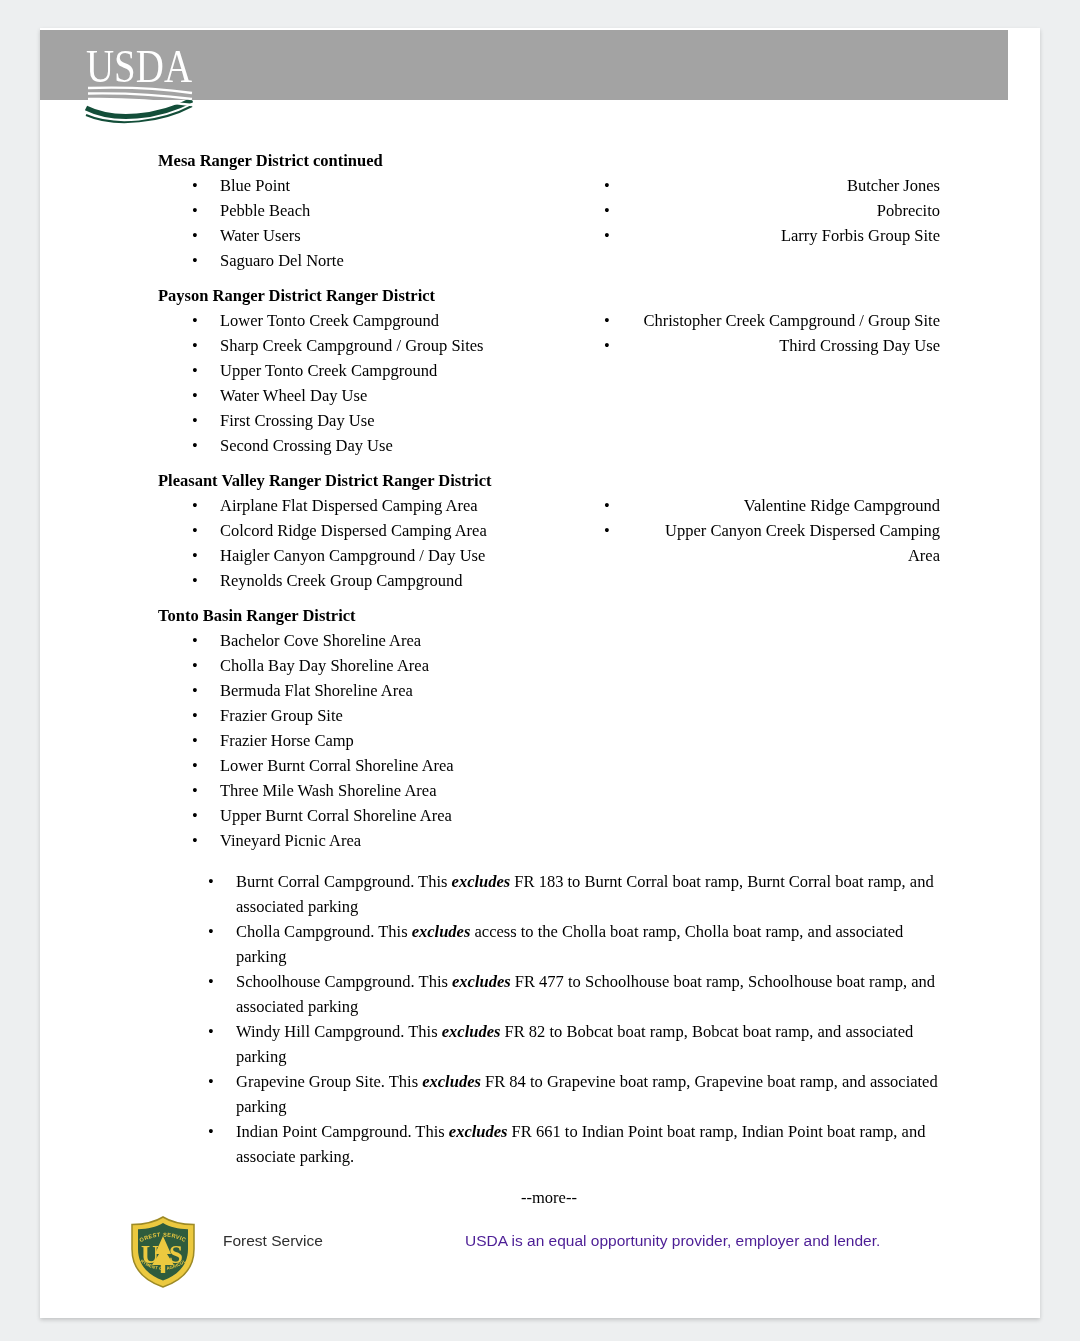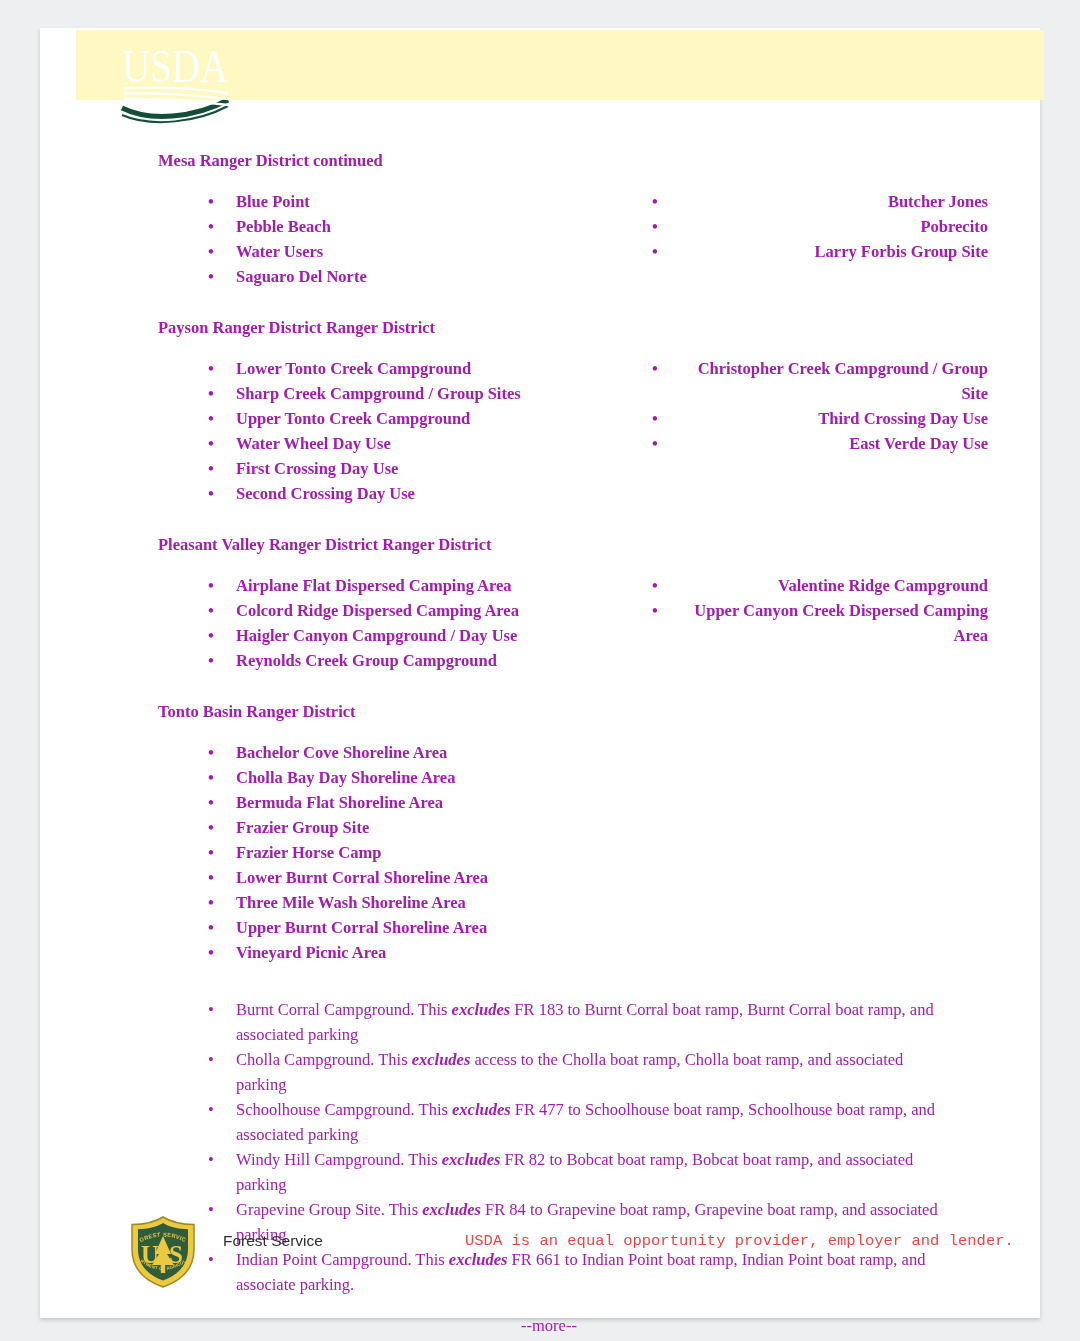--- a/index.html
+++ b/index.html
@@ -12,44 +12,43 @@
   }
   .page {
     position:absolute; left:40px; top:28px;
     width:1000px; height:1290px;
     background:#ffffff;
     box-shadow:0 2px 4px rgba(0,0,0,0.18);
   }
   .banner {
     position:absolute; left:0; top:2px;
     width:968px; height:70px;
-    background:#fef9c3;
-    margin-left:36px;
+    background:#a3a3a3;
   }
   .usda-logo {
     position:absolute; left:46px; top:6px;
     width:112px; height:96px;
     overflow:visible;
   }
   .content {
     position:absolute; left:118px; top:120px;
     width:782px;
-    color:#a21caf;
+    color:#000000;
     font-size:16.5px;
     line-height:25px;
   }
   .section-heading {
     font-weight:bold;
     font-size:16.5px;
     line-height:25px;
     margin:10px 0 0 0;
   }
   .section:first-child .section-heading { margin-top:0; }
   .cols { display:flex; align-items:flex-start; }
-  ul.site-list { margin:16px; padding:0; list-style:none;font-weight:bold; }
+  ul.site-list { margin:0; padding:0; list-style:none; }
   .col-left { width:446px; flex:0 0 446px; }
   .col-left li, .full-list li {
     padding-left:62px; position:relative;
   }
   .col-left li::before, .full-list li::before {
     content:"\2022"; position:absolute; left:34px; top:0;
   }
   .col-right { width:336px; flex:0 0 336px;text-align:right; }
   .col-right li { padding-left:26px; position:relative; }
   .col-right li::before {
@@ -69,22 +68,22 @@
     position:absolute; left:90px; top:4px;
     width:66px; height:72px;
   }
   .fs-label {
     position:absolute; left:183px; top:20px;
     font-family:"Liberation Sans", sans-serif;
     font-size:15.5px; color:#2f2f2f;
   }
   .eeo-label {
     position:absolute; left:425px; top:20px;
-    font-family:Liberation Mono, monospace;
-    font-size:15.5px; color:#ef4444;
+    font-family:Liberation Sans, sans-serif;
+    font-size:15.5px; color:#4c1d95;
   }
 </style>
 </head>
 <body>
 
 <div class="page">
 
   <div class="banner">
     <svg class="usda-logo" viewBox="0 0 112 96" xmlns="http://www.w3.org/2000/svg" overflow="visible">
 
@@ -125,21 +124,20 @@
             <li>Lower Tonto Creek Campground</li>
             <li>Sharp Creek Campground / Group Sites</li>
             <li>Upper Tonto Creek Campground</li>
             <li>Water Wheel Day Use</li>
             <li>First Crossing Day Use</li>
             <li>Second Crossing Day Use</li>
           </ul>
       <ul class="site-list col-right">
             <li>Christopher Creek Campground / Group Site</li>
             <li>Third Crossing Day Use</li>
-            <li>East Verde Day Use</li>
           </ul>
     </div>
 
   </div>
 
   <div class="section">
     <h3 class="section-heading">Pleasant Valley Ranger District Ranger District</h3>
     <div class="cols">
       <ul class="site-list col-left">
             <li>Airplane Flat Dispersed Camping Area</li>

